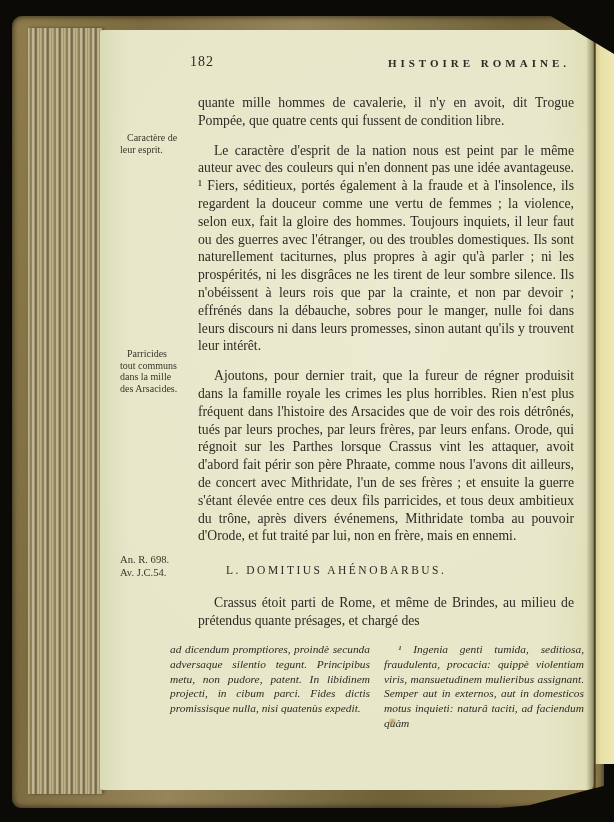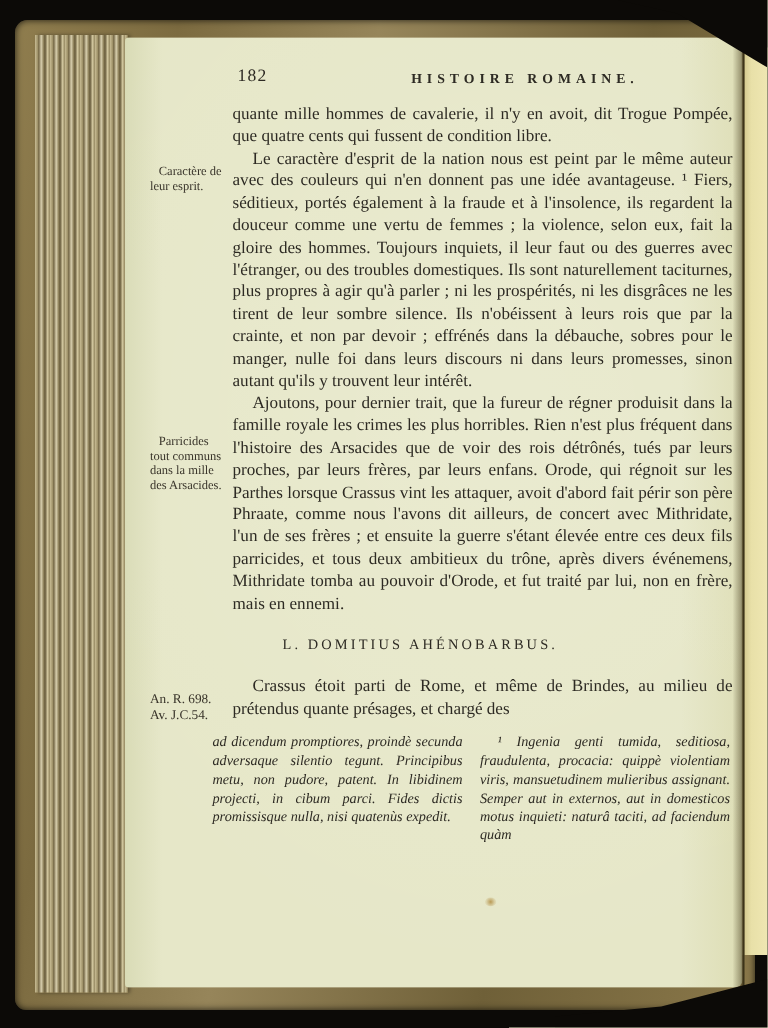--- a/index.html
+++ b/index.html
@@ -63,30 +63,30 @@
     background:#0c0a07;
     clip-path:polygon(0 100%, 0 80%, 50% 62%, 100% 12%, 100% 100%);
   }
 
   .page-number {
     position:absolute; top:24px; left:90px;
     font-size:14px; letter-spacing:1px;
   }
   .running-title {
     position:absolute; top:27px; left:170px; width:300px;
-    text-align:center; font-size:11px; font-weight:bold; letter-spacing:4px;
+    text-align:right; font-size:11px; font-weight:bold; letter-spacing:4px;
     white-space:nowrap;
   }
 
   .main-text {
     position:absolute; top:52px; left:86px; width:400px;
     font-size:13.7px; line-height:17.8px;
     text-align:justify; text-justify:inter-word;
   }
-  .main-text p { margin:0; text-indent:16px; }
+  .main-text p { margin:12px; text-indent:16px; }
   .main-text p.noindent { text-indent:0; }
 
   .consuls {
     margin:14px 0 12px 40px;
     font-size:11.5px; letter-spacing:2.5px; line-height:23px;
     white-space:nowrap;
   }
 
   .footnote {
     display:flex; gap:14px;

